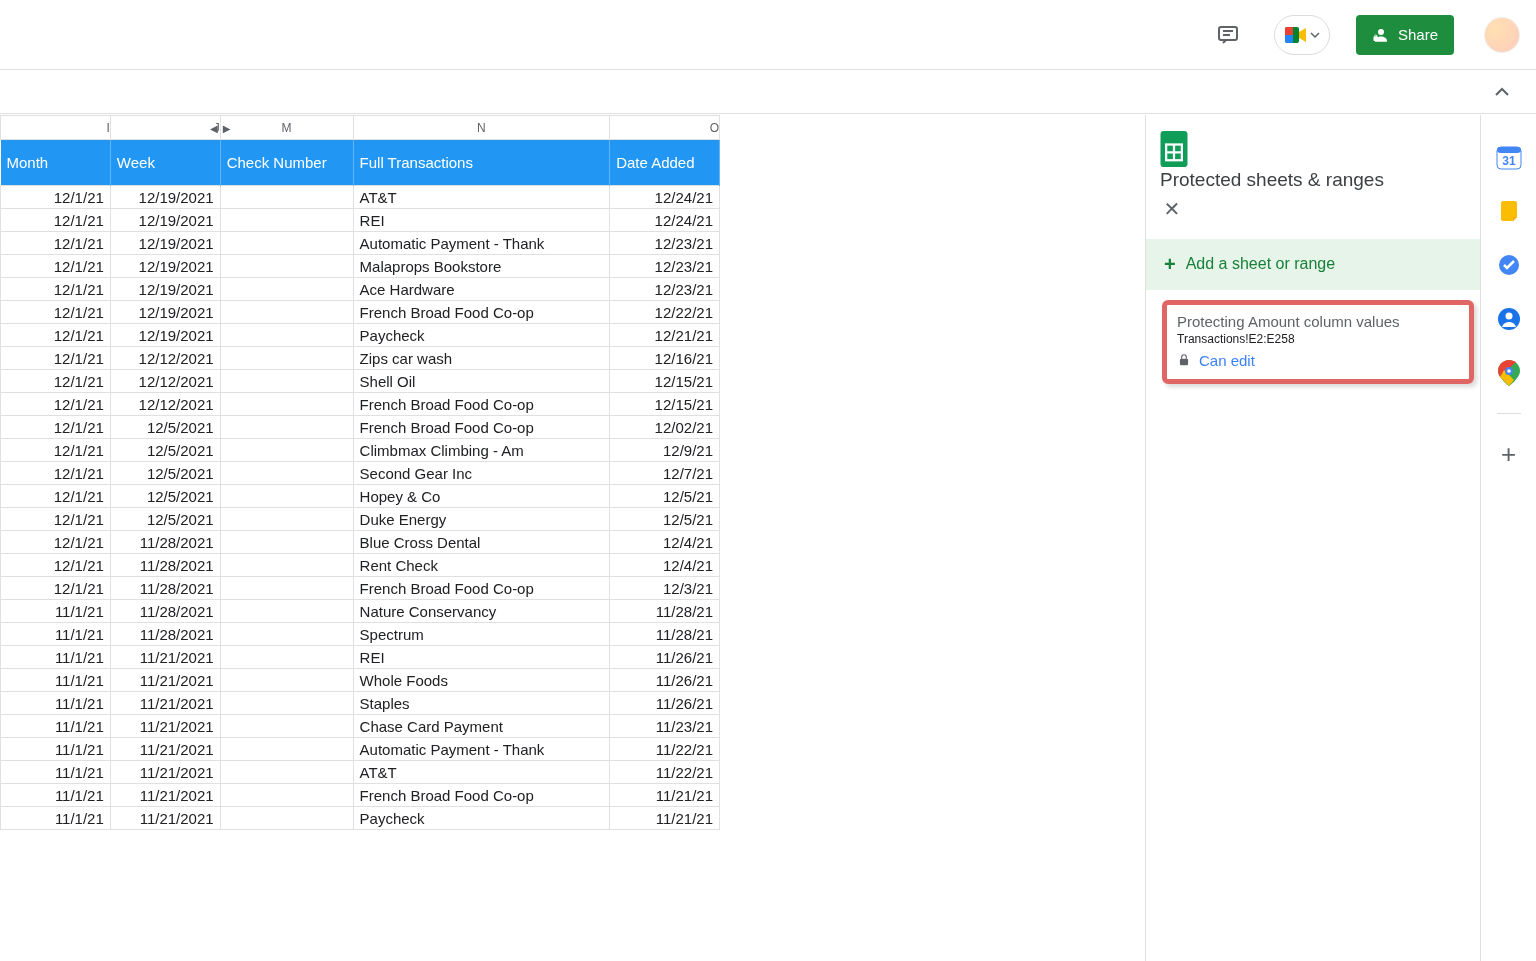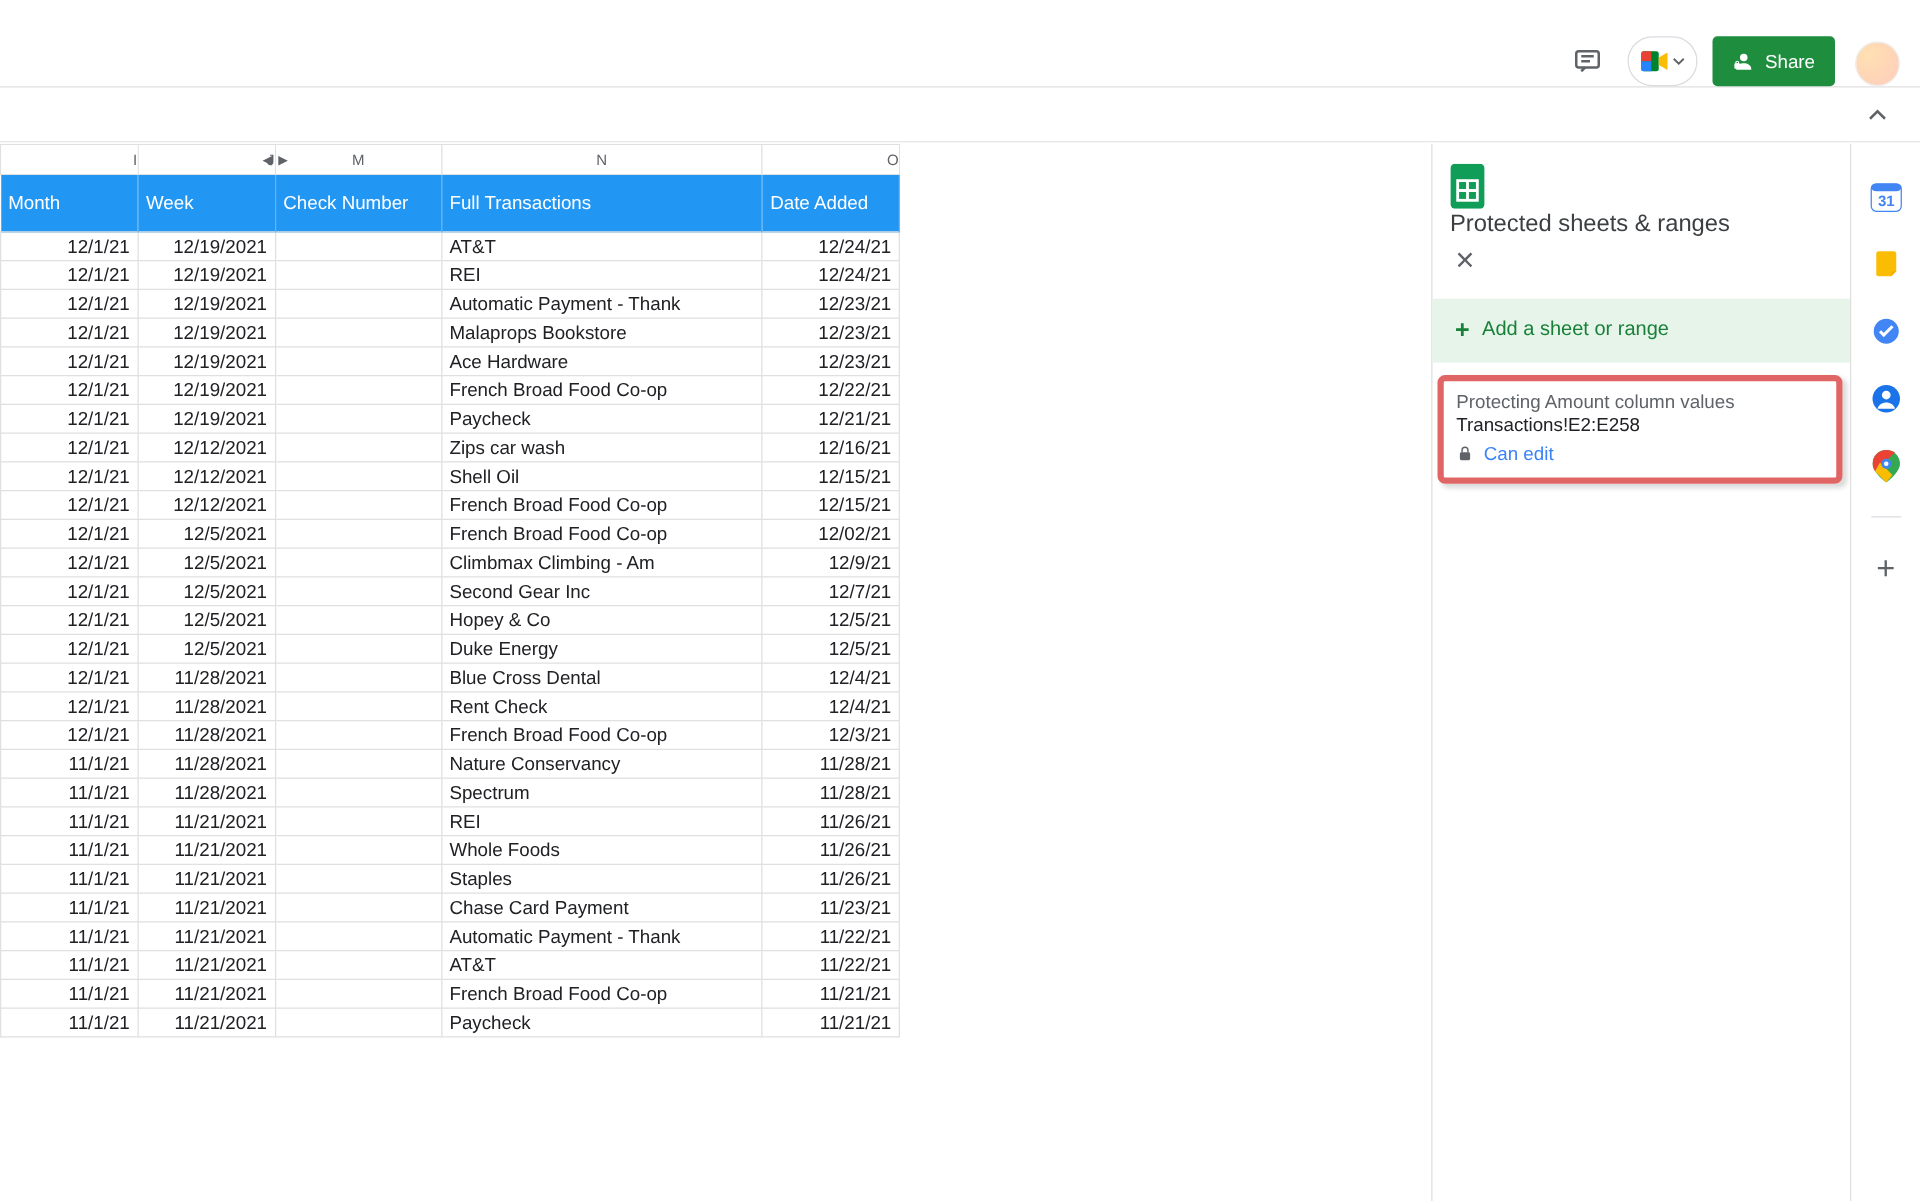--- a/index.html
+++ b/index.html
@@ -1,18 +1,18 @@
 <!DOCTYPE html>
 <html><head>
 <meta charset="utf-8">
 <style>
   * { box-sizing: border-box; margin: 0; padding: 0; }
   body { font-family: Arial, "Helvetica Neue", Helvetica, sans-serif; font-size: 14px; color: #202124; background: #fff; overflow: hidden; }
 
-  .top-bar { height: 70px; border-bottom: 1px solid #e0e0e0; display: flex; align-items: flex-end; justify-content: flex-end; padding-right: 16px; gap: 12px; }
+  .top-bar { height: 70px; border-bottom: 1px solid #e0e0e0; display: flex; align-items: center; justify-content: flex-end; padding-right: 16px; gap: 26px; }
   .top-icon { width: 40px; height: 40px; display: flex; align-items: center; justify-content: center; border-radius: 50%; cursor: pointer; color: #5f6368; }
   .meet-btn { width: 56px; height: 40px; border: 1px solid #dadce0; border-radius: 20px; display: flex; align-items: center; justify-content: center; gap: 2px; cursor: pointer; }
   .meet-icon { width: 24px; height: 24px; position: relative; }
   .share-btn { height: 40px; background: #1e8e3e; color: #fff; font-weight: 500; font-size: 15px; border-radius: 4px; display: flex; align-items: center; padding: 0 16px; gap: 8px; cursor: pointer; }
   .avatar { width: 36px; height: 36px; border-radius: 50%; background: radial-gradient(circle at 30% 30%, #ffe0b2, #ffccbc); border: 1px solid #eee; cursor: pointer; margin-left: 4px; }
 
   .formula-bar { height: 44px; border-bottom: 1px solid #e0e0e0; display: flex; align-items: center; justify-content: flex-end; padding-right: 16px; }
   .collapse-btn { width: 36px; height: 36px; display: flex; align-items: center; justify-content: center; cursor: pointer; color: #5f6368; }
 
   .main-area { position: absolute; top: 115px; left: 0; right: 0; bottom: 0; display: flex; }
@@ -32,23 +32,23 @@
   .col-N { width: 222px; }
   .col-O { width: 95px; text-align: right; }
   .hdr .col-I, .hdr .col-J, .hdr .col-M, .hdr .col-N, .hdr .col-O { text-align: left; }
 
   .side-panel { width: 335px; border-left: 1px solid #e0e0e0; background: #fff; display: flex; flex-direction: column; }
   .sp-header { display: flex; align-items: flex-start; padding: 16px 18px 18px 14px; flex-direction: column; }
   .sheets-icon { width: 28px; height: 36px; margin-right: 12px; flex-shrink: 0; }
   .sp-title { font-size: 19px; color: #3c4043; flex: 1; line-height: 1.35; }
   .close-btn { width: 24px; height: 24px; cursor: pointer; color: #5f6368; display: flex; align-items: center; justify-content: center; font-size: 20px; margin-top: 4px;}
   .add-range { background: #e6f4ea; color: #188038; padding: 14px 18px; font-size: 16px; cursor: pointer; display: flex; align-items: center; gap: 10px; }
-  .highlight-box { margin: 10px 6px 0 4px; border: 5px solid #e06666; border-radius: 6px; padding: 8px 10px 10px 10px; box-shadow: 3px 3px 4px rgba(0,0,0,0.15); cursor:pointer;}
+  .highlight-box { margin: 10px 6px 0 16px; border: 5px solid #e06666; border-radius: 6px; padding: 8px 10px 10px 10px; box-shadow: 3px 3px 4px rgba(0,0,0,0.15); cursor:pointer;}
   .hb-desc { color: #5f6368; font-size: 15px; }
-  .hb-range { font-size: 15px; font-weight: 500; color: #202124; margin-top: 2px; }
+  .hb-range { font-size: 12px; font-weight: 500; color: #202124; margin-top: 2px; }
   .hb-perm { color: #3b82f6; font-size: 15px; margin-top: 6px; display: flex; align-items: center; gap: 8px; }
 
   .side-rail { width: 56px; border-left: 1px solid #e0e0e0; display: flex; flex-direction: column; align-items: center; padding-top: 28px; gap: 26px; }
   .rail-icon { width: 28px; height: 28px; display: flex; align-items: center; justify-content: center; cursor: pointer; border-radius: 4px; }
   .rail-divider { width: 24px; height: 1px; background: #dadce0; }
   .rail-plus { width: 28px; height: 28px; display:flex; align-items:center; justify-content:center; cursor:pointer; color:#5f6368; font-size:26px; }
 </style>
 </head>
 <body>
 

